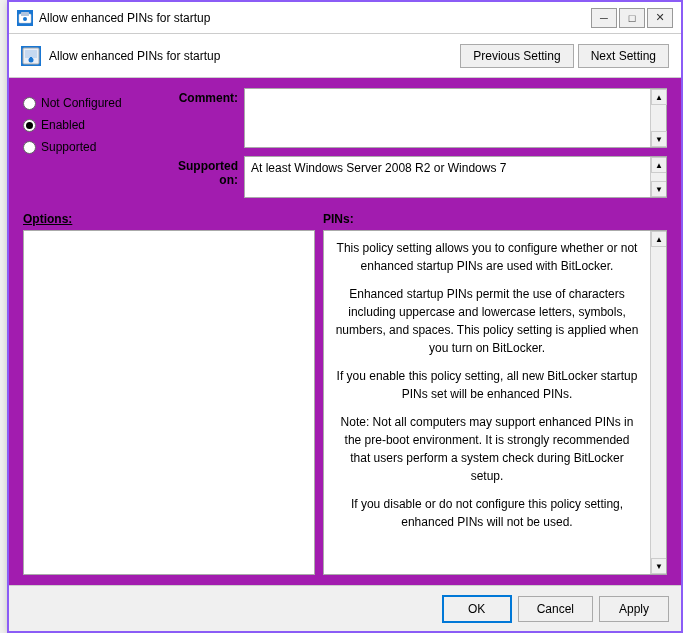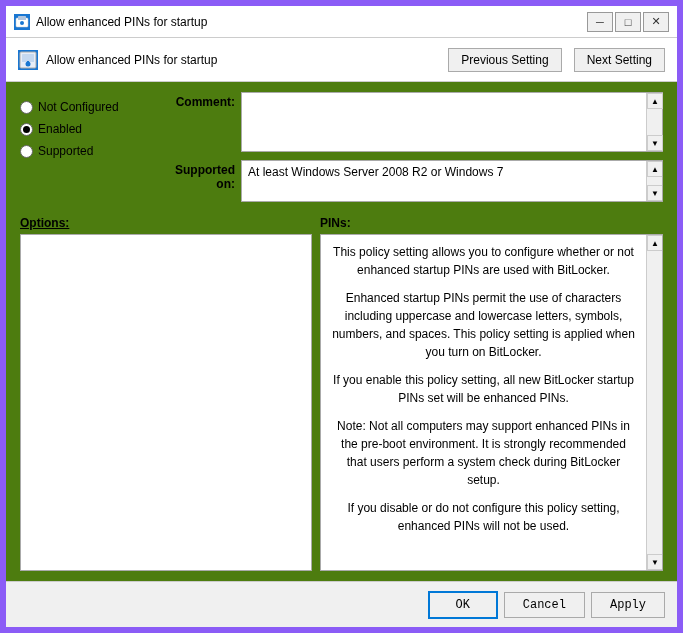--- a/index.html
+++ b/index.html
@@ -9,25 +9,26 @@
       background: #f0f0f0;
       display: flex;
       justify-content: center;
       align-items: center;
       width: 683px;
       height: 633px;
     }
     .window {
       width: 683px;
       height: 633px;
-      background: #4d7c0f;
-      border: 6px solid #8b5cf6;
+      background: #a21caf;
+      border: 2px solid #8b5cf6;
       box-shadow: 2px 2px 8px rgba(0,0,0,0.3);
       display: flex;
       flex-direction: column;
+      margin-left: 7px;
     }
     .title-bar {
       background: #fff;
       display: flex;
       align-items: center;
       padding: 6px 8px;
       border-bottom: 1px solid #ccc;
       height: 32px;
     }
     .title-bar-icon {
@@ -80,42 +81,41 @@
       background: #1976d2;
       flex-shrink: 0;
     }
     .header-title {
       flex: 1;
       font-size: 12px;
       color: #000;
     }
     .header-buttons {
       display: flex;
-      gap: 12px;
+      gap: 4px;
       justify-content: flex-end;
     }
     .btn {
       padding: 4px 12px;
       background: #f0f0f0;
       border: 1px solid #aaa;
       cursor: pointer;
       font-size: 12px;
       color: #000;
       min-width: 90px;
       text-align: center;
     }
     .btn-action {
       padding: 5px 18px;
       background: #f0f0f0;
       border: 1px solid #aaa;
       cursor: pointer;
       font-size: 12px;
       color: #000;
       min-width: 70px;
-      font-family: Liberation Mono, monospace;
     }
     .btn-ok {
       border: 2px solid #0078d7;
     }
 
     .content {
       flex: 1;
       display: flex;
       flex-direction: column;
       padding: 10px 14px;

